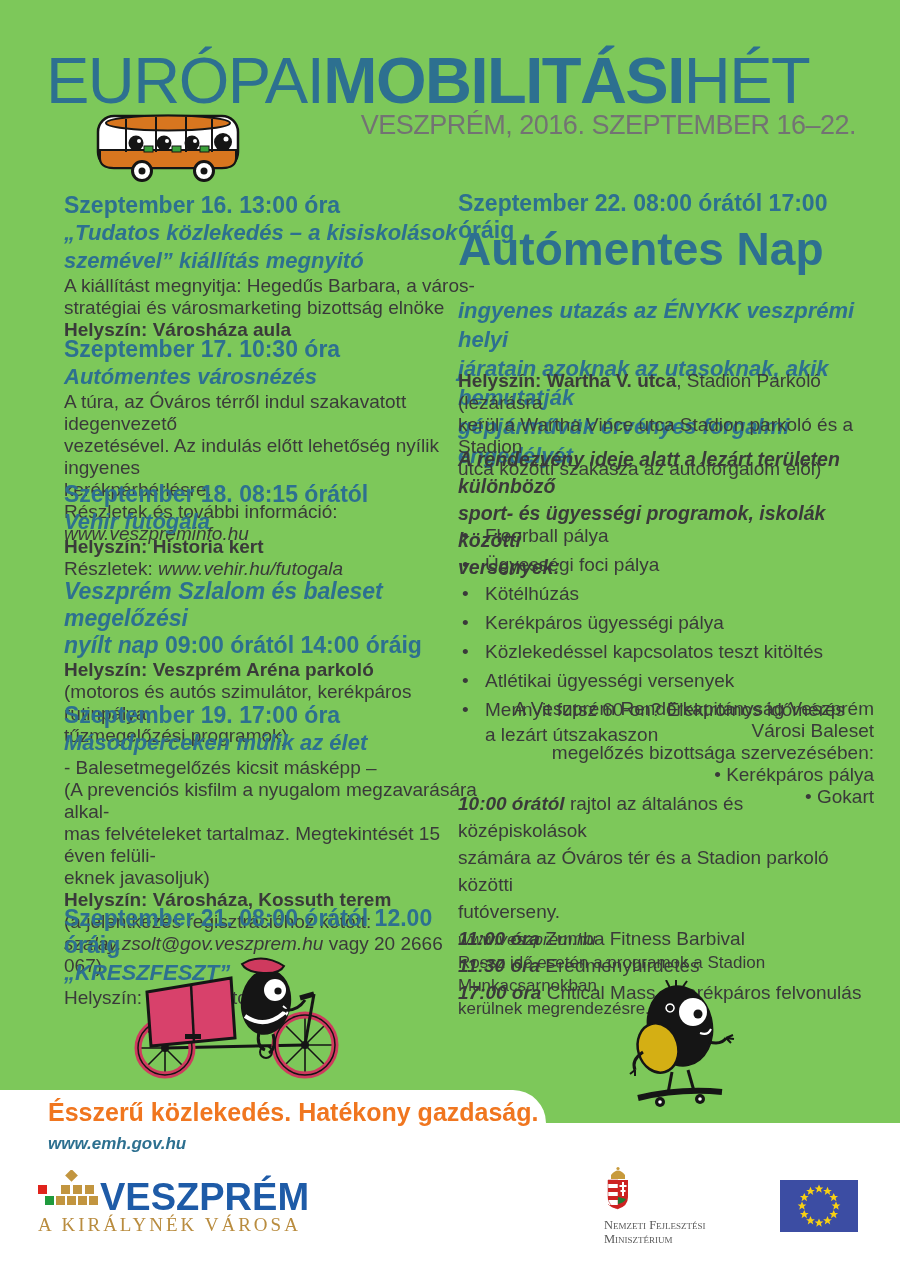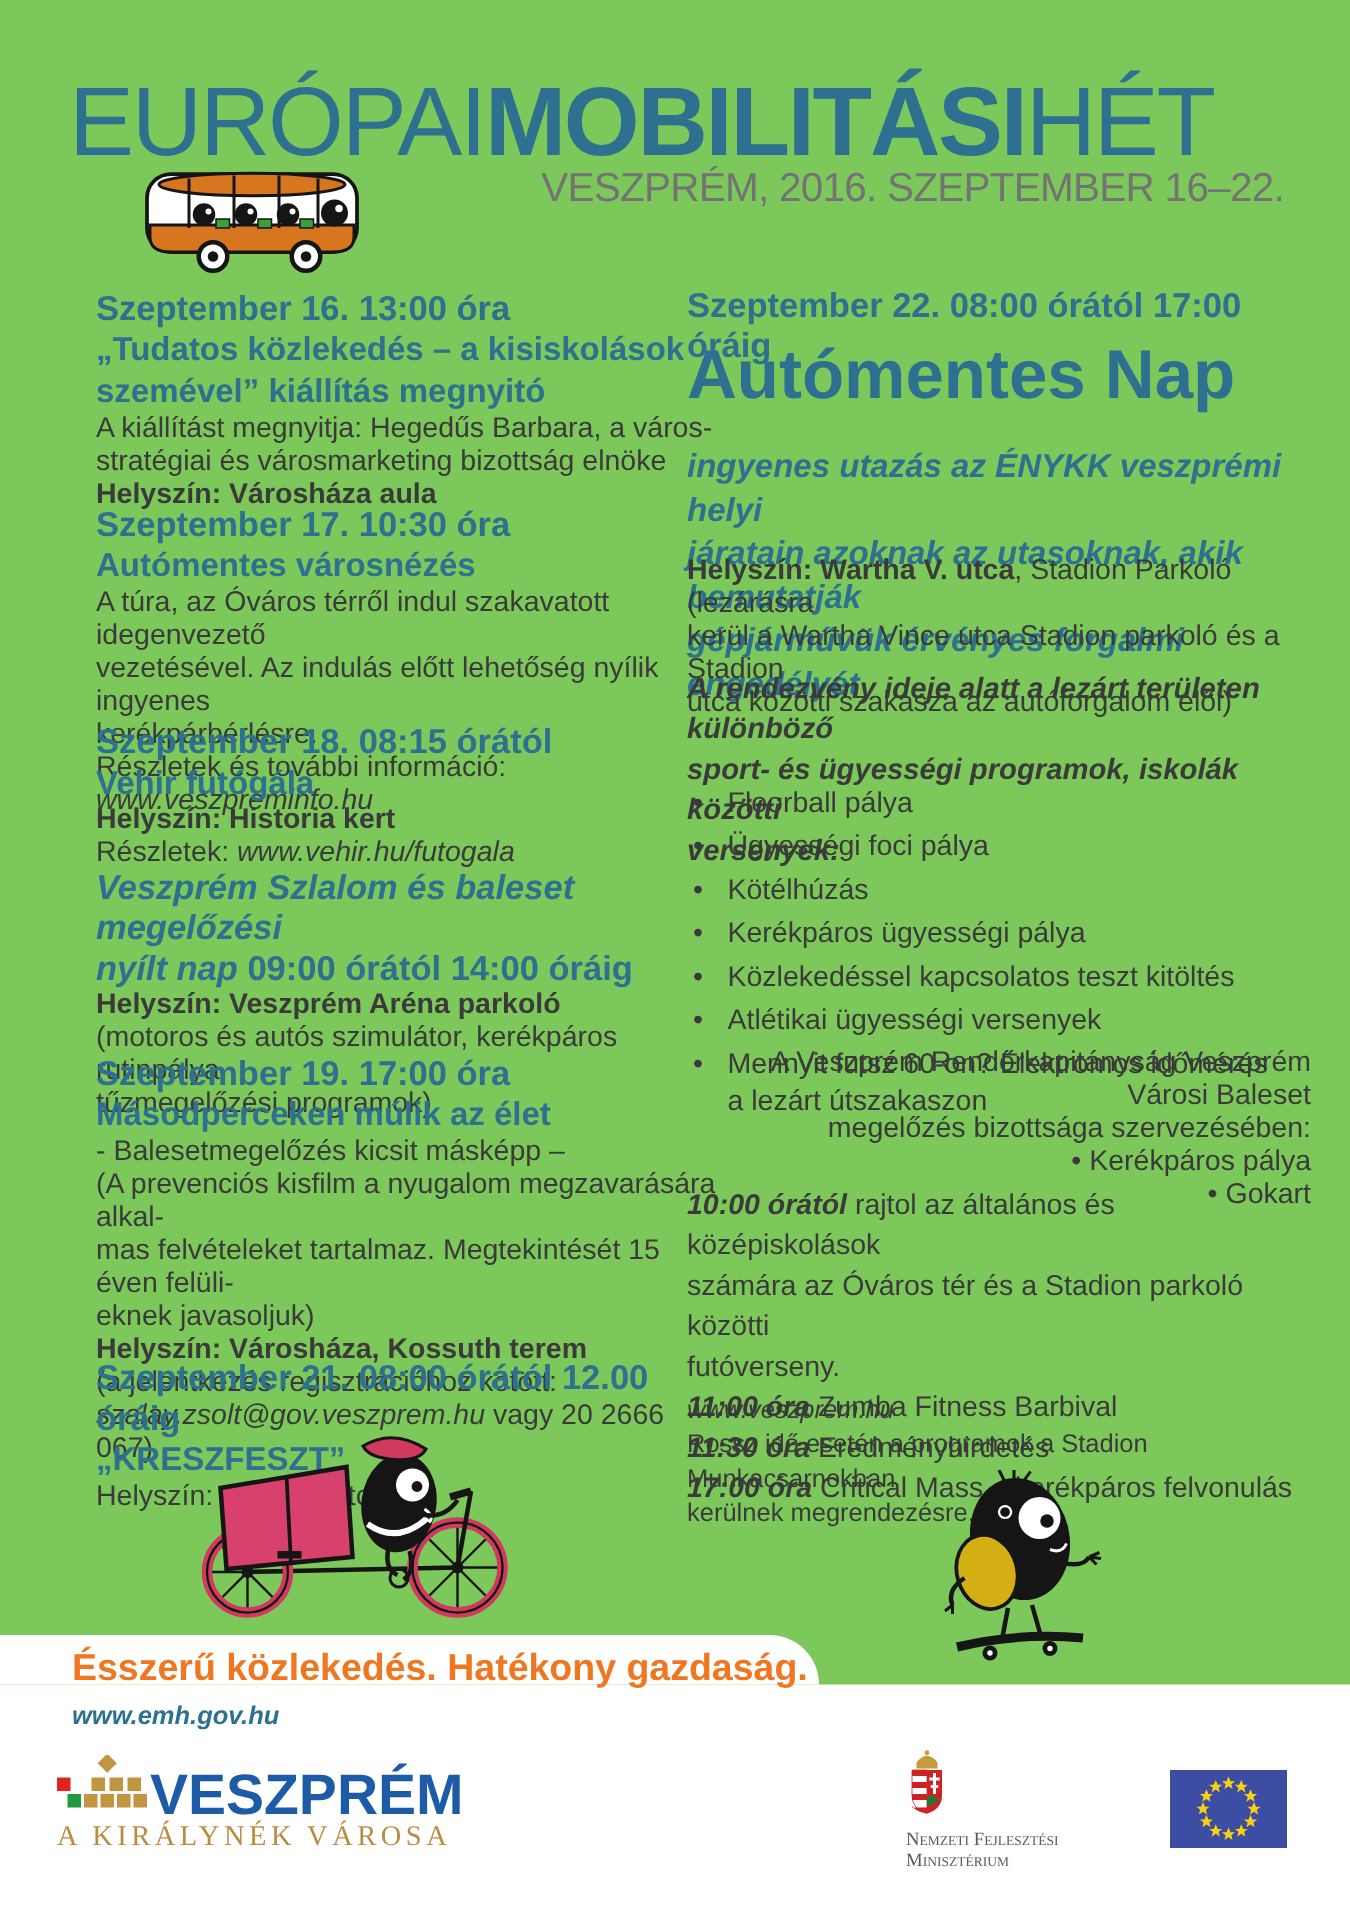--- a/index.html
+++ b/index.html
@@ -12,21 +12,21 @@
   .pre{white-space:pre-line;}
   
   .main-title{position:absolute;left:46px;top:48px;font-size:65px;line-height:1;letter-spacing:-1.5px;color:#2d7090;white-space:nowrap;}
   .main-title .bold{font-weight:700;}
   .sub-title{position:absolute;right:44px;top:110px;font-size:27px;letter-spacing:-0.5px;color:#737373;white-space:nowrap;}
   
   .block{position:absolute;width:416px;}
   .lcol{left:40px;margin-left:24px;}
   .rcol{left:458px;}
   .date{font-size:23px;font-weight:700;color:#2d7090;line-height:27px;}
-  .etitle{font-size:22px;font-weight:700;color:#2d7090;line-height:28px;}
+  .etitle{font-size:22px;font-weight:700;font-style:italic;color:#2d7090;line-height:28px;}
   .btxt{font-size:19px;line-height:22px;color:#3a3a3a;}
   .bold{font-weight:700;}
   .ital{font-style:italic;}
   .big-title{font-size:46px;font-weight:700;color:#2d7090;line-height:1;}
   .lead{font-size:22px;font-weight:700;font-style:italic;color:#2d7090;line-height:29px;}
   .intro{font-size:19.5px;font-weight:700;font-style:italic;color:#3a3a3a;line-height:27px;}
   ul.bullets{margin:0;padding:0;list-style:none;}
   ul.bullets li{position:relative;padding-left:27px;font-size:19px;line-height:25px;margin-bottom:4px;white-space:pre-line;}
   ul.bullets li::before{content:"\2022";position:absolute;left:4px;}
   .sched-item{font-size:19px;line-height:27px;}

